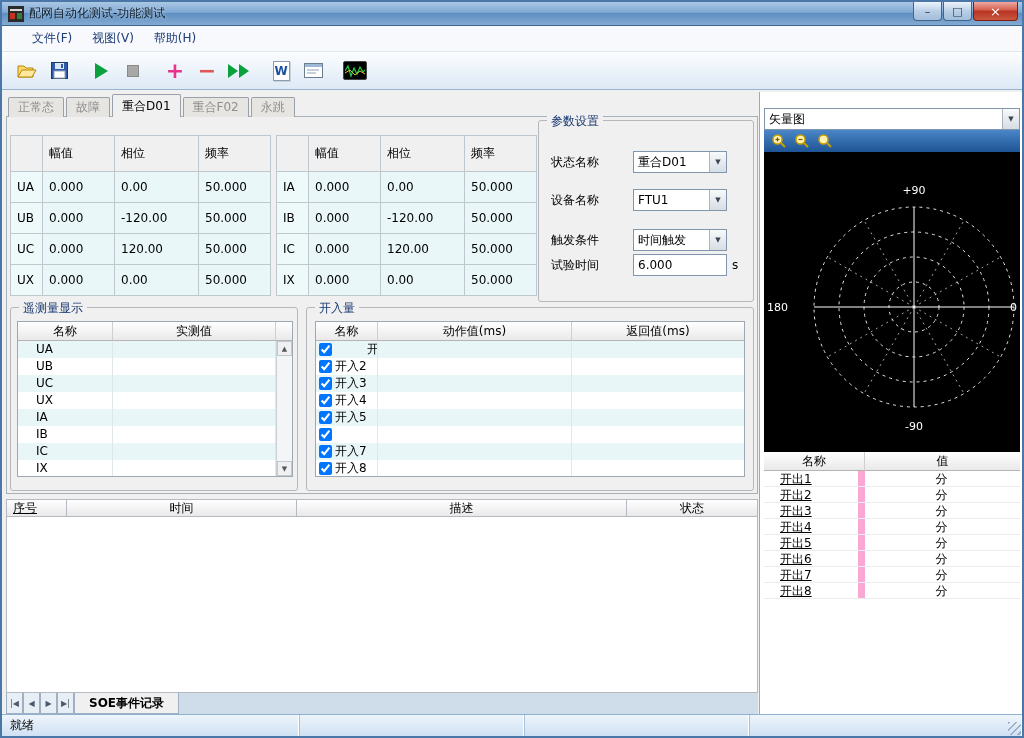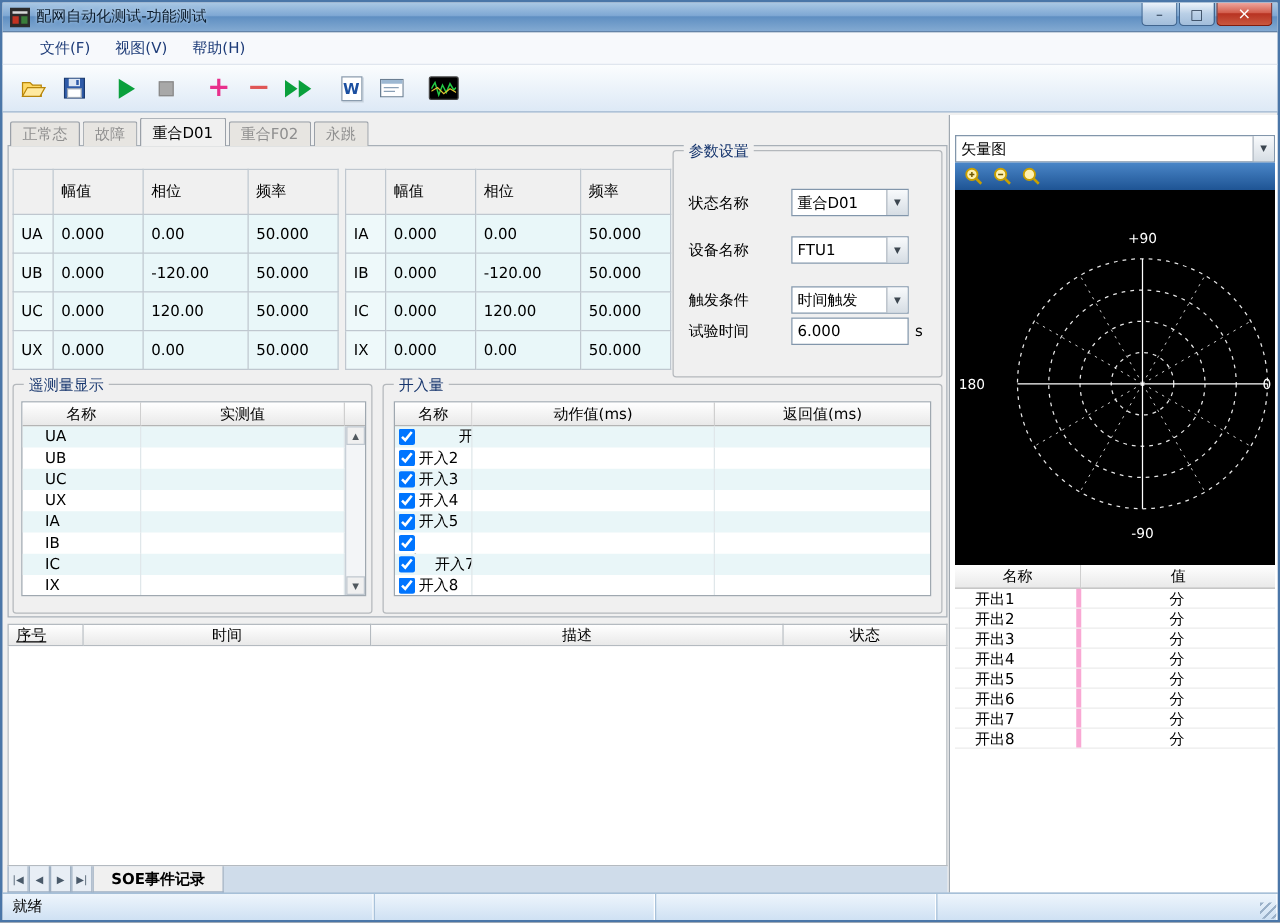--- a/index.html
+++ b/index.html
@@ -86,21 +86,21 @@
 
   
   .rpanel { position:absolute; left:757px; top:90px; width:265px; height:622px; background:#fff; border-left:1px solid #a0a8b0; }
   .rcombo { position:absolute; left:4px; top:16px; width:256px; }
   .zoombar { position:absolute; left:4px; top:38px; width:256px; height:22px; background:linear-gradient(#4a86c8,#1e5494); display:flex; align-items:center; padding-left:4px; }
   .zbtn { width:21px; height:18px; display:flex; align-items:center; justify-content:center; margin-right:2px; }
   .chart { position:absolute; left:4px; top:60px; }
   .outlist { position:absolute; left:4px; top:360px; width:256px; }
   .olh { display:flex; }
   .olrow { display:flex; height:16px; line-height:16px; border-bottom:1px solid #ececec; }
-  .olc-name { width:101px; border-right:4px solid #f9a8d4; padding-left:16px; }
+  .olc-name { width:101px; border-right:7px solid #f9a8d4; padding-left:16px;text-decoration:underline; }
   .olc-val { width:153px; text-align:center; }
 
   
   .statusbar { position:absolute; left:0; right:0; bottom:0; height:22px;
     background:linear-gradient(#eef5fc,#cfe1f3); border-top:1px solid #8fb0d0; display:flex; align-items:center; }
   .spane { height:100%; display:flex; align-items:center; padding-left:8px; border-right:1px solid #a9c2da; box-shadow:inset -1px 0 0 #ffffff; }
   .spane.p1 { flex:1; }
   .grip { position:absolute; right:1px; bottom:1px; width:13px; height:13px;
     background:repeating-linear-gradient(135deg,#9ab0c8 0 2px,transparent 2px 5px); }
 </style>
@@ -408,21 +408,21 @@
       </div>
       <div class="lrow">
         <div class="lc" style="width:62px;display:flex;flex-direction:column;">
             <input type="checkbox" class="chk" checked="" style="">
             <span>开入6</span>
           </div>
         <div class="lc" style="width:194px;"></div>
           <div class="lc" style="width:172px;border-right:none;"></div>
       </div>
       <div class="lrow">
-        <div class="lc" style="width:62px;display:flex;gap:13px;">
+        <div class="lc" style="width:62px;display:flex;">
             <input type="checkbox" class="chk" checked="" style="">
             <span>开入7</span>
           </div>
         <div class="lc" style="width:194px;"></div>
           <div class="lc" style="width:172px;border-right:none;"></div>
       </div>
       <div class="lrow">
         <div class="lc" style="width:62px;display:flex;">
             <input type="checkbox" class="chk" checked="" style="">
             <span>开入8</span>

